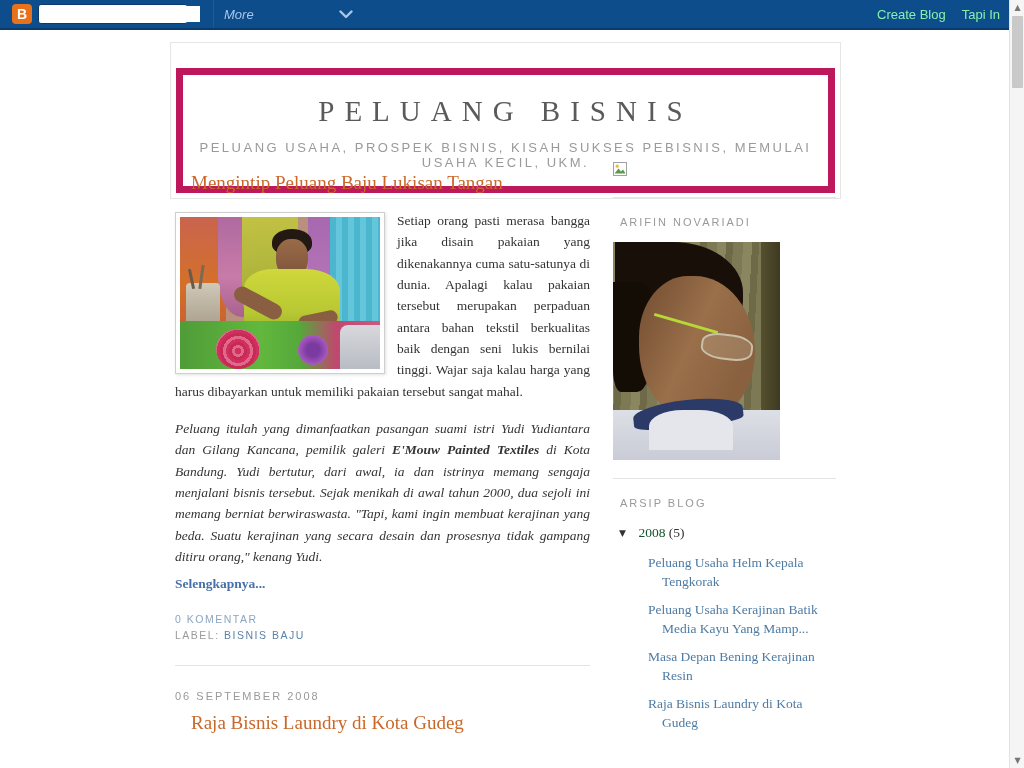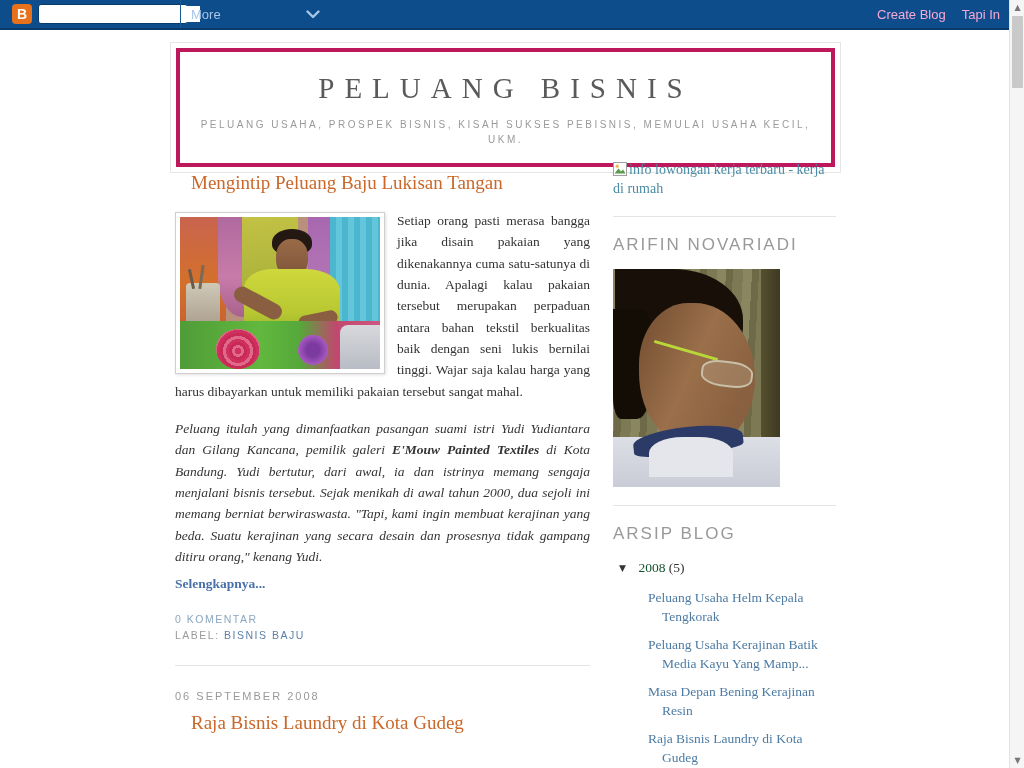--- a/index.html
+++ b/index.html
@@ -13,46 +13,46 @@
   .blogger-logo { position:absolute; left:12px; top:4px; width:20px; height:20px;
                   background:#e8711c; border-radius:4px; color:#fff;
                   font-family:"Liberation Sans",sans-serif; font-weight:bold;
                   font-size:14px; text-align:center; line-height:20px; }
   .search-box { position:absolute; left:38px; top:4px; width:150px; height:20px;
                 background:#fff; border-radius:3px; border:1px solid #0a3a6b;
                 display:flex; align-items:center; }
   .search-box input { flex:1; border:none; outline:none; height:16px; margin-left:6px;
                       font-family:"Liberation Sans",sans-serif; font-size:12px; }
   .search-icon { width:18px; height:18px; margin-right:2px; }
-  .more-dd { position:absolute; left:180px; top:0; width:150px; height:28px;
+  .more-dd { position:absolute; left:213px; top:0; width:150px; height:28px;
              border-left:1px solid #1a5c9a; display:flex; align-items:center;
-             justify-content:space-between; padding:0 10px; cursor:pointer; }
+             justify-content:space-between; padding:0 10px; cursor:pointer;font-style:italic; }
   .nav-text { color:#a9c6e8; font-family:"Liberation Sans",sans-serif; font-size:13px; }
   .nav-right { position:absolute; right:24px; top:0; height:28px; display:flex;
                align-items:center; gap:16px; }
-  .nav-link { color:#f9a8d4; font-family:"Liberation Sans",sans-serif; font-size:13px;
+  .nav-link { color:#86efac; font-family:"Liberation Sans",sans-serif; font-size:13px;
               text-decoration:none; cursor:pointer;text-align:right; }
 
   
   .scrollbar { position:absolute; right:0; top:0; width:15px; height:768px;
                background:#f5f5f5; border-left:1px solid #e2e2e2; z-index:10; }
   .sb-btn { position:absolute; left:0; width:15px; height:15px; color:#777;
             font-size:8px; text-align:center; line-height:15px;
             font-family:"DejaVu Sans",sans-serif; }
   .sb-up { top:0; } .sb-down { bottom:0; }
   .sb-thumb { position:absolute; left:2px; top:16px; width:11px; height:72px;
               background:#c9c9c9; border-radius:1px; }
 
   
   .header-outer { position:absolute; left:170px; top:42px; width:671px;
                   border:1px solid #e6e6e6; padding:5px; background:#fff; }
-  .header-inner { border:4px solid #be185d; padding:20px 12px 16px; text-align:center; }
+  .header-inner { border:7px solid #be185d; padding:20px 12px 16px; text-align:center;margin-top:20px; }
   .blog-title { font-size:29px; color:#5a5a5a; letter-spacing:10px; font-weight:normal; }
   .blog-subtitle { margin-top:12px; font-family:"Liberation Sans",sans-serif;
-                   font-size:10px; color:#9a9a9a; letter-spacing:2.5px; line-height:15px; }
+                   font-size:13px; color:#9a9a9a; letter-spacing:2.5px; line-height:15px; }
 
   
   .main-col { position:absolute; left:175px; top:172px; width:415px; }
   .side-col { position:absolute; left:613px; top:160px; width:223px; }
 
   
   .post-date { font-family:"Liberation Sans",sans-serif; font-size:11px;
                color:#999; letter-spacing:2px; margin-bottom:10px; }
   .post-title { font-size:19px; color:#c9682a; font-weight:normal;
                 margin-bottom:16px; cursor:pointer;margin-left:16px; }
@@ -72,22 +72,22 @@
   .label-link { color:#5a82a8; cursor:pointer; }
   .post-sep { border-top:1px solid #e4e4e4; margin:22px 0 24px; }
 
   
   .ph { position:absolute; }
 
   
   .ad-link { font-size:14px; color:#4a8ba5; line-height:19px; cursor:pointer; }
   .broken-img { display:inline-block; vertical-align:-2px; margin-right:2px; }
   .side-sep { border-top:1px solid #e4e4e4; margin:18px 0; }
-  .side-heading { font-family:"Liberation Sans",sans-serif; font-size:17px;
-                  color:#999; letter-spacing:2px; margin-bottom:14px; }
+  .side-heading { font-family:"Liberation Sans",sans-serif; font-size:11px;
+                  color:#999; letter-spacing:2px; margin-bottom:14px;margin-left:7px; }
   .profile-photo { position:relative; width:167px; height:218px; overflow:hidden;
                    background:#7d7a55; cursor:pointer; }
   .profile-loc { margin-top:10px; font-size:13.5px; color:#333; }
 
   .archive { font-size:13.5px; line-height:19px; }
   .arc-row { margin-bottom:8px; }
   .toggle { display:inline-block; width:16px; color:#333; font-size:9px;
             font-family:"DejaVu Sans",sans-serif; cursor:pointer; vertical-align:1px; }
   .arc-year-row { padding-left:6px; }
   .arc-month-row { padding-left:22px; margin-top:8px; }
@@ -187,21 +187,21 @@
   </div>
 </div>
 
 <div class="side-col">
 
   <div class="ad-link">
     <svg class="broken-img" width="14" height="14" viewBox="0 0 14 14">
       <rect x="0.5" y="0.5" width="13" height="13" fill="#fdfdfd" stroke="#a0a0a0"></rect>
       <circle cx="4.2" cy="4.2" r="1.6" fill="#e8b84a"></circle>
       <path d="M1.5 11.5 L5.5 6.5 L8 9.5 L10 7.5 L12.5 11.5 Z" fill="#5a9a4a"></path>
-    </svg><span>info lowongan kerja terbaru - kerja di rumah</span>
+    </svg>
   </div>
 
   <div class="side-sep"></div>
 
   <div class="side-heading">ARIFIN NOVARIADI</div>
   <div class="profile-photo">
 
     <div class="ph" style="left:0;top:0;width:167px;height:218px;background:repeating-linear-gradient(93deg,#8a8660 0 9px,#6e6a47 9px 16px,#7d7955 16px 26px);"></div>
     <div class="ph" style="left:148px;top:0;width:19px;height:218px;background:linear-gradient(90deg,#55502f,#3e3a22);"></div>
 

